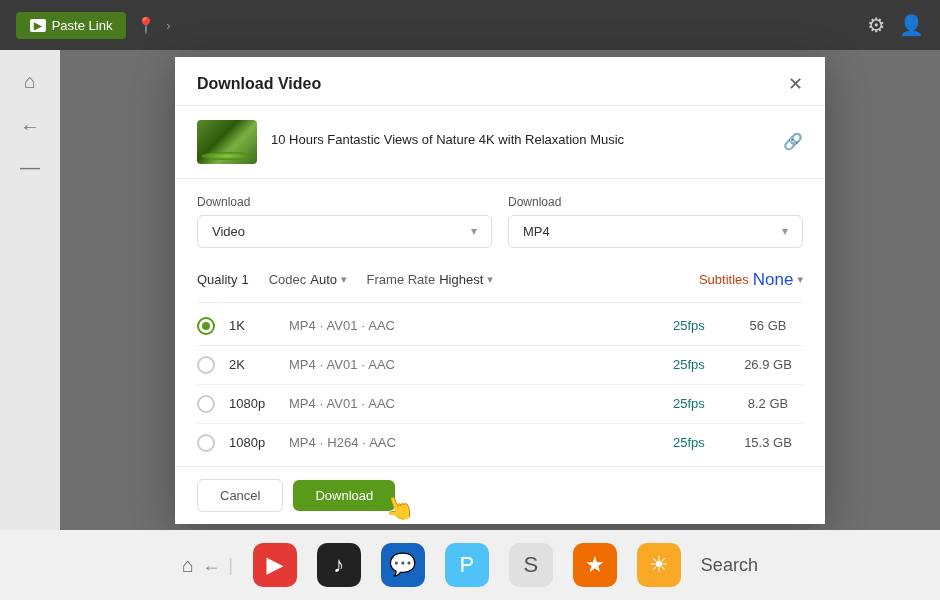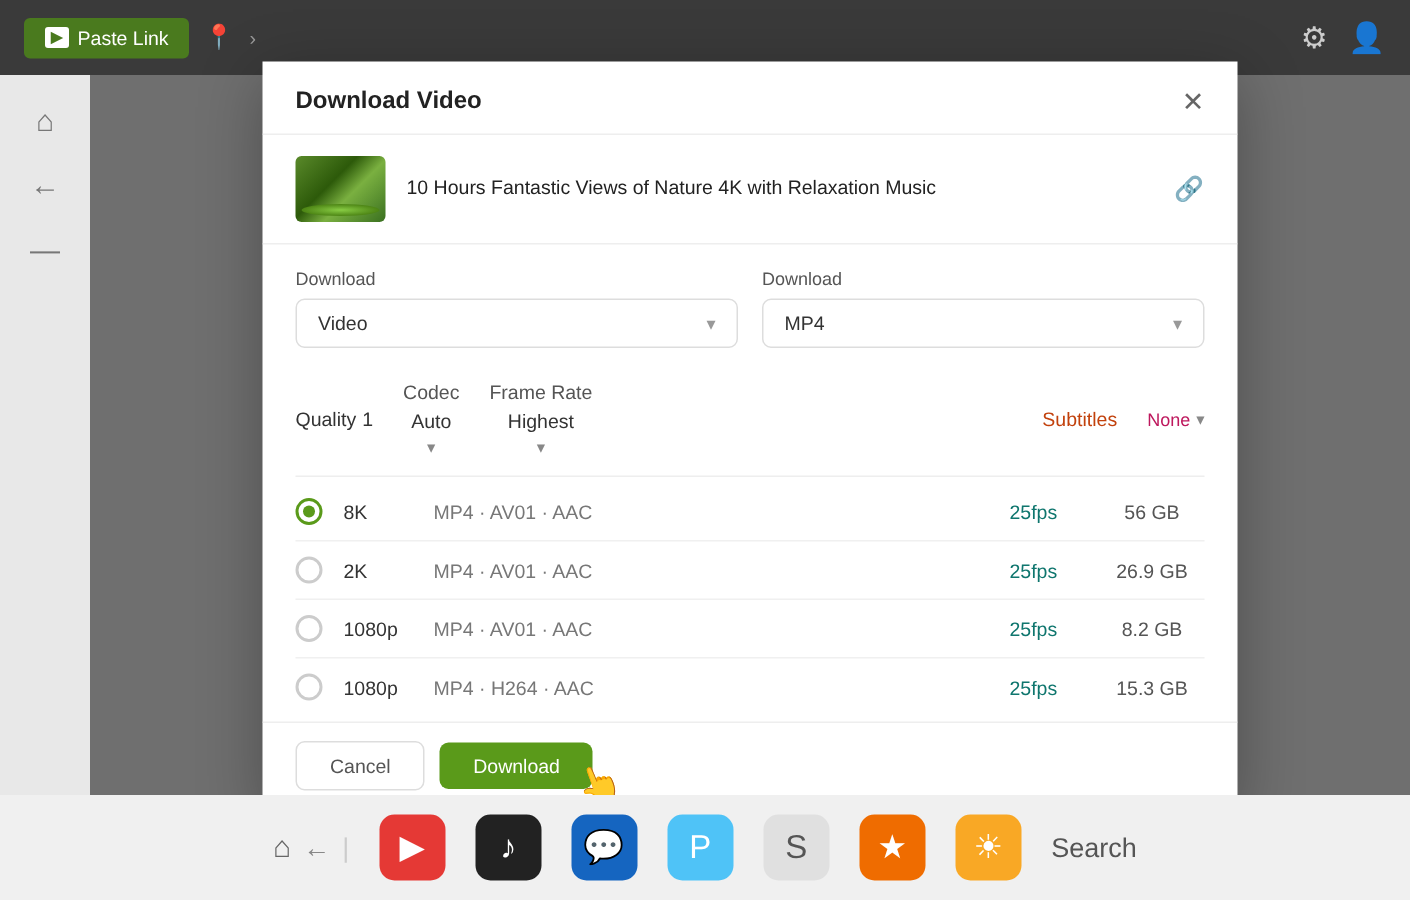--- a/index.html
+++ b/index.html
@@ -263,21 +263,20 @@
       font-size: 13px;
       color: #333;
       margin-right: 20px;
     }
     .filter-item {
       display: flex;
       align-items: center;
       gap: 4px;
       margin-right: 20px;
       cursor: pointer;
-      flex-direction: column;
     }
     .filter-item-label {
       font-size: 13px;
       color: #555;
     }
     .filter-item-value {
       font-size: 13px;
       color: #333;
       font-weight: 500;
     }
@@ -289,23 +288,22 @@
     .subtitles-area {
       display: flex;
       align-items: center;
       gap: 4px;
     }
     .subtitles-label {
       font-size: 13px;
       color: #c2410c;
     }
     .subtitles-value {
-      font-size: 12px;
-      color: #be185d;
-      margin-left: 16px;
+      font-size: 17px;
+      color: #1d4ed8;
     }
     .subtitles-chevron {
       font-size: 11px;
       color: #888;
     }
 
     
     .res-list {
       padding: 4px 0;
     }
@@ -507,21 +505,21 @@
         <div class="subtitles-area">
           <span class="subtitles-label">Subtitles</span>
           <span class="subtitles-value">None</span>
           <span class="subtitles-chevron">▾</span>
         </div>
       </div>
 
       <div class="res-list" id="res-list">
           <div class="res-row">
             <div class="radio-btn selected"></div>
-            <span class="res-name">8K</span>
+            <span class="res-name">1K</span>
             <span class="res-codec">MP4 · AV01 · AAC</span>
             <span class="res-fps">25fps</span>
             <span class="res-size">56 GB</span>
           </div>
           <div class="res-row">
             <div class="radio-btn"></div>
             <span class="res-name">2K</span>
             <span class="res-codec">MP4 · AV01 · AAC</span>
             <span class="res-fps">25fps</span>
             <span class="res-size">26.9 GB</span>

